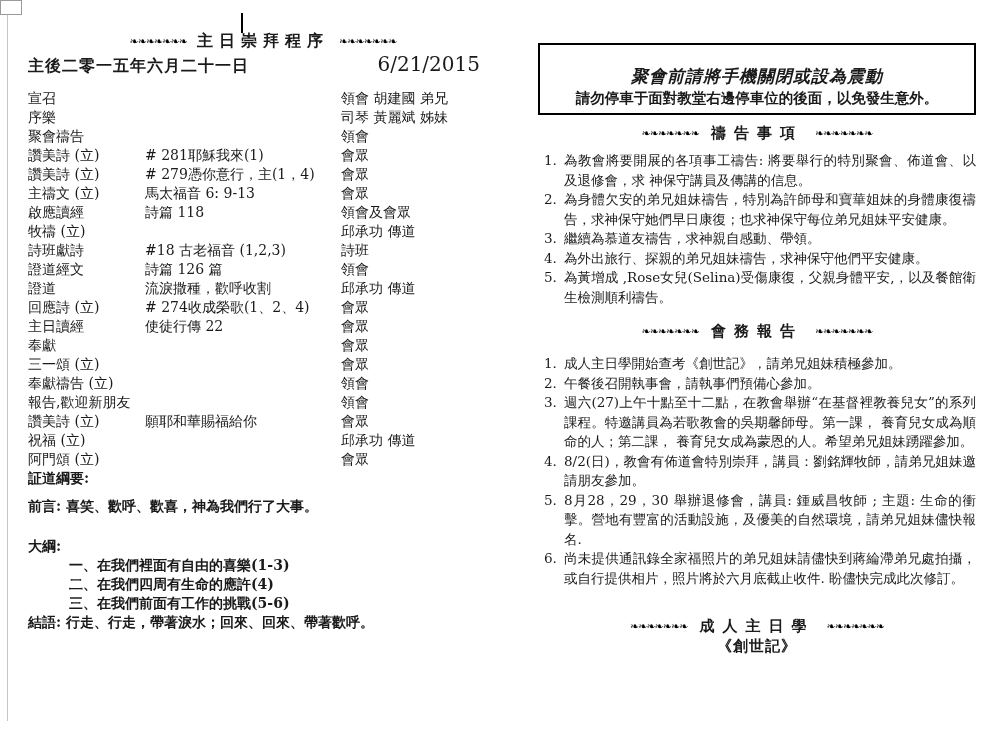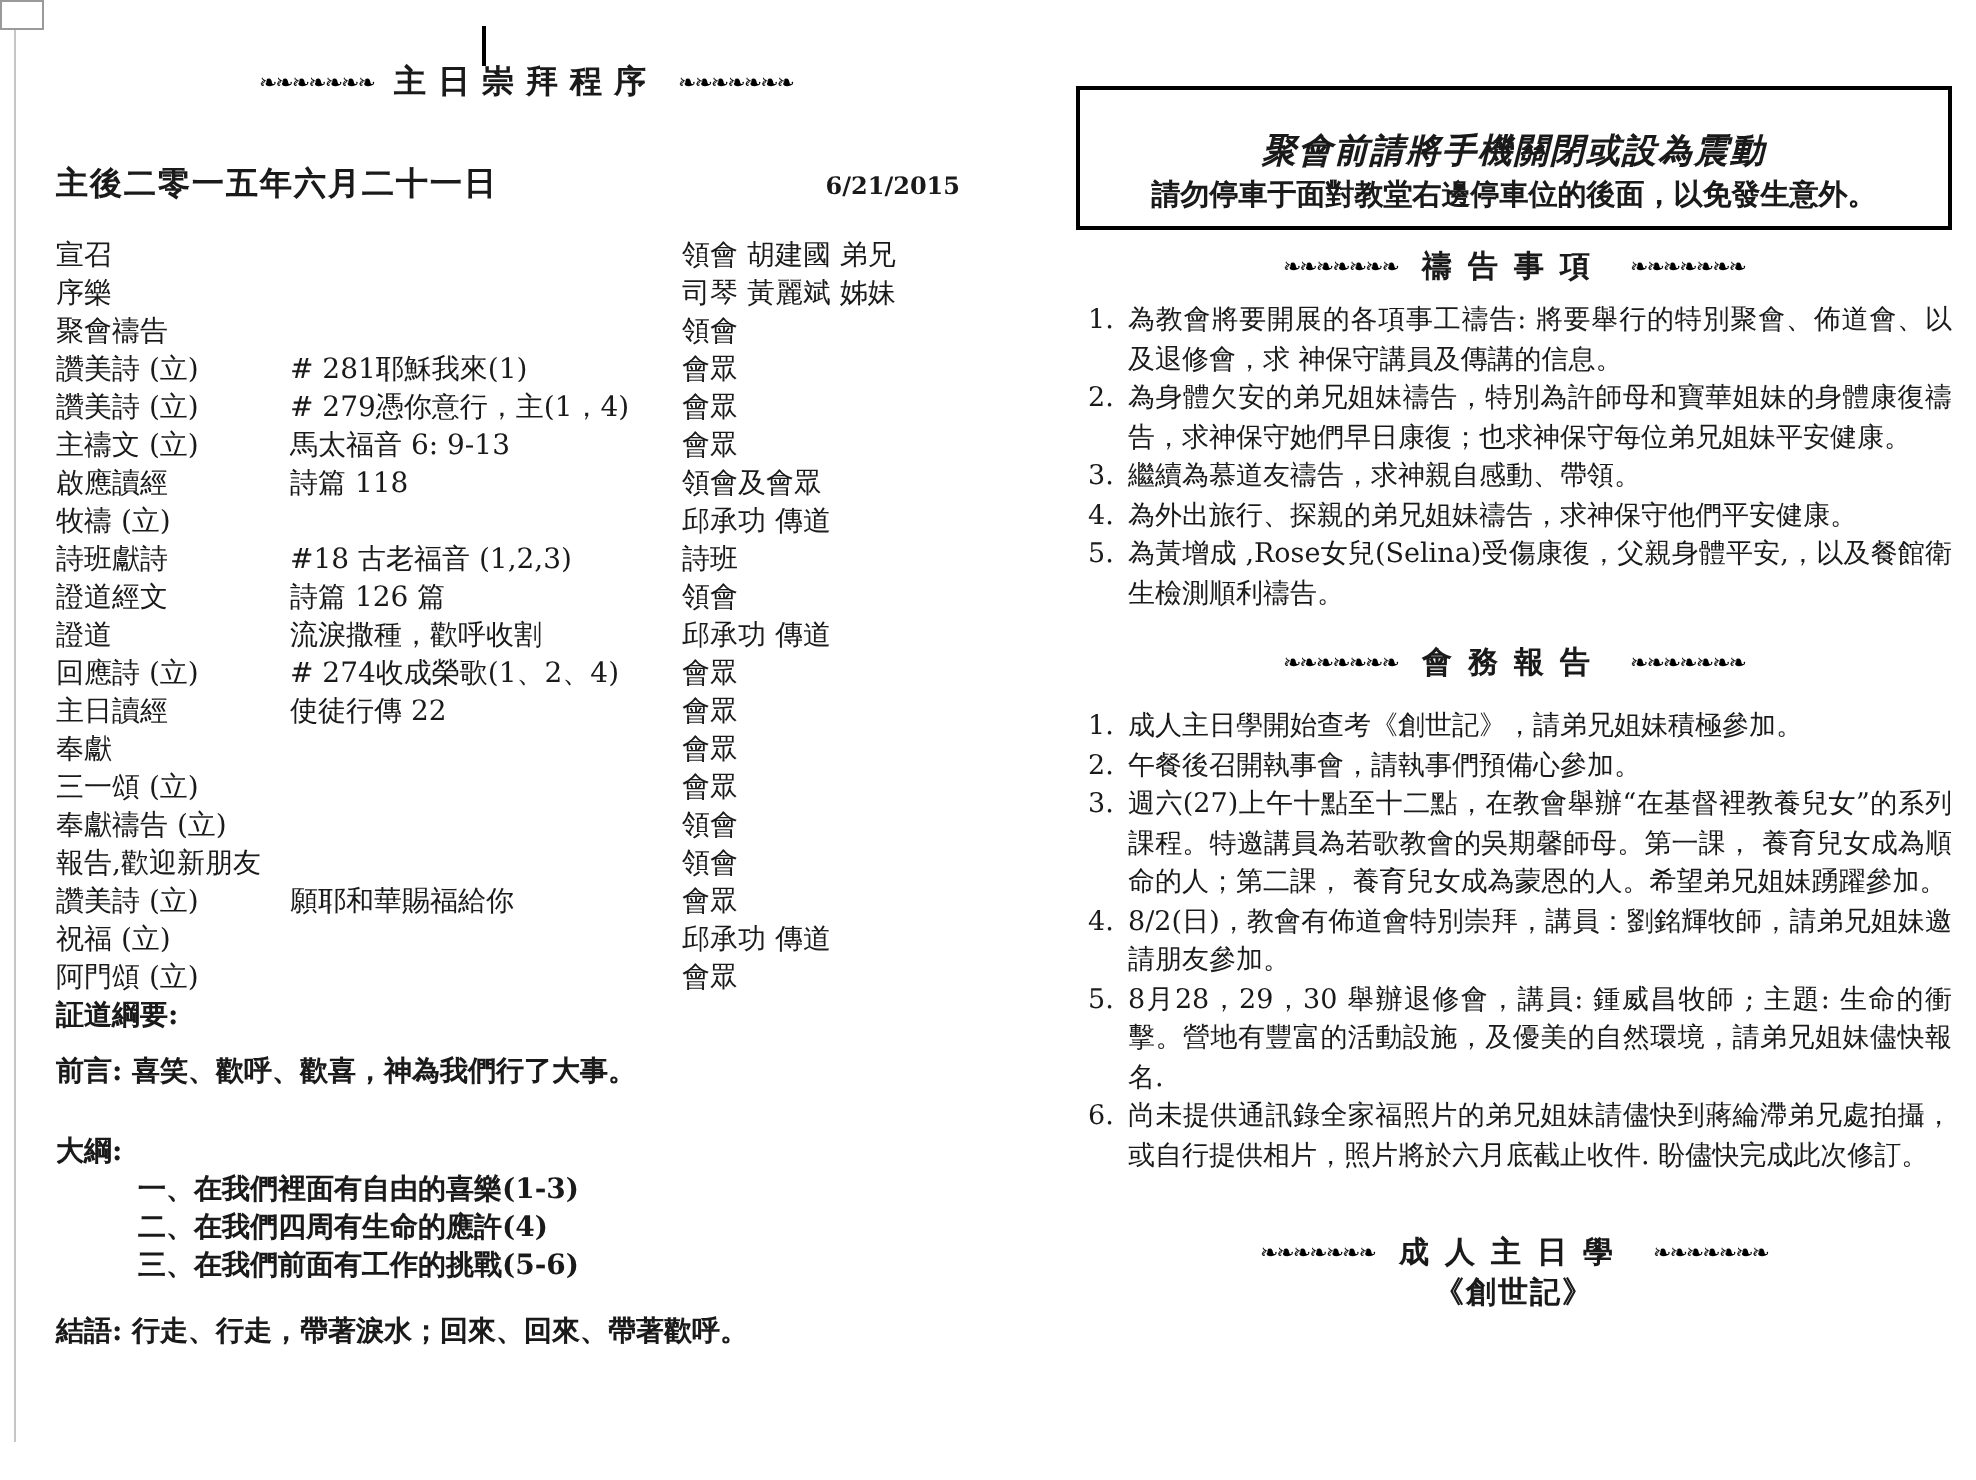--- a/index.html
+++ b/index.html
@@ -11,33 +11,33 @@
   .corner-box { position:absolute; left:0; top:0; width:22px; height:15px;
                 border:1px solid #9a9a9a; background:#ffffff; }
   .edge-line { position:absolute; left:7px; top:15px; width:1px; height:706px; background:#c6c6c6; }
   .stray-mark { position:absolute; left:241px; top:13px; width:2px; height:20px; background:#000; }
 
   
   .col-left { position:absolute; left:28px; top:30px; width:470px; }
   .title-row { display:flex; justify-content:center; align-items:center; gap:10px; height:22px; }
   .title-text { font-size:16px; font-weight:bold; letter-spacing:6px; white-space:nowrap; }
   .ornament { font-size:11px; letter-spacing:-1px; color:#000; white-space:nowrap; line-height:1; }
-  .date-row { display:flex; justify-content:space-between; align-items:baseline; margin-top:30px; height:20px; }
+  .date-row { display:flex; justify-content:space-between; align-items:baseline; height:20px; }
   .date-cn { font-size:16px; font-weight:bold; letter-spacing:1px; }
-  .date-en { font-size:12px; font-weight:bold; margin-right:18px; }
+  .date-en { font-size:20px; font-weight:normal; margin-right:18px; }
 
   .program { margin-top:17px; }
   .prog-row { display:grid; grid-template-columns:117px 196px 1fr; height:19px;
               font-size:14px; line-height:19px; white-space:nowrap; }
 
   .outline-label { font-size:14px; font-weight:bold; line-height:19px; }
   .preface { margin-top:9px; font-size:14px; font-weight:bold; line-height:19px; }
   .outline-title { margin-top:21px; font-size:14px; font-weight:bold; line-height:19px; }
   .outline-line { font-size:14px; font-weight:bold; line-height:19px;margin-left:41px; }
-  .conclusion { margin-top:14px; font-size:14px; font-weight:bold; line-height:19px; }
+  .conclusion { font-size:14px; font-weight:bold; line-height:19px; }
 
   
   .col-right { position:absolute; left:538px; top:43px; width:438px; }
   .notice-box { border:2px solid #000; padding:21px 6px 5px; text-align:center; }
   .notice-line1 { font-size:17px; font-weight:bold; font-style:italic; line-height:21px; letter-spacing:1px; }
   .notice-line2 { font-size:14.5px; font-weight:bold; line-height:21px; }
 
   .section-heading { display:flex; justify-content:center; align-items:center; gap:12px; margin-top:8px; height:20px; }
   .section-heading .head-text { font-size:15px; font-weight:bold; letter-spacing:8px; white-space:nowrap; }
 

